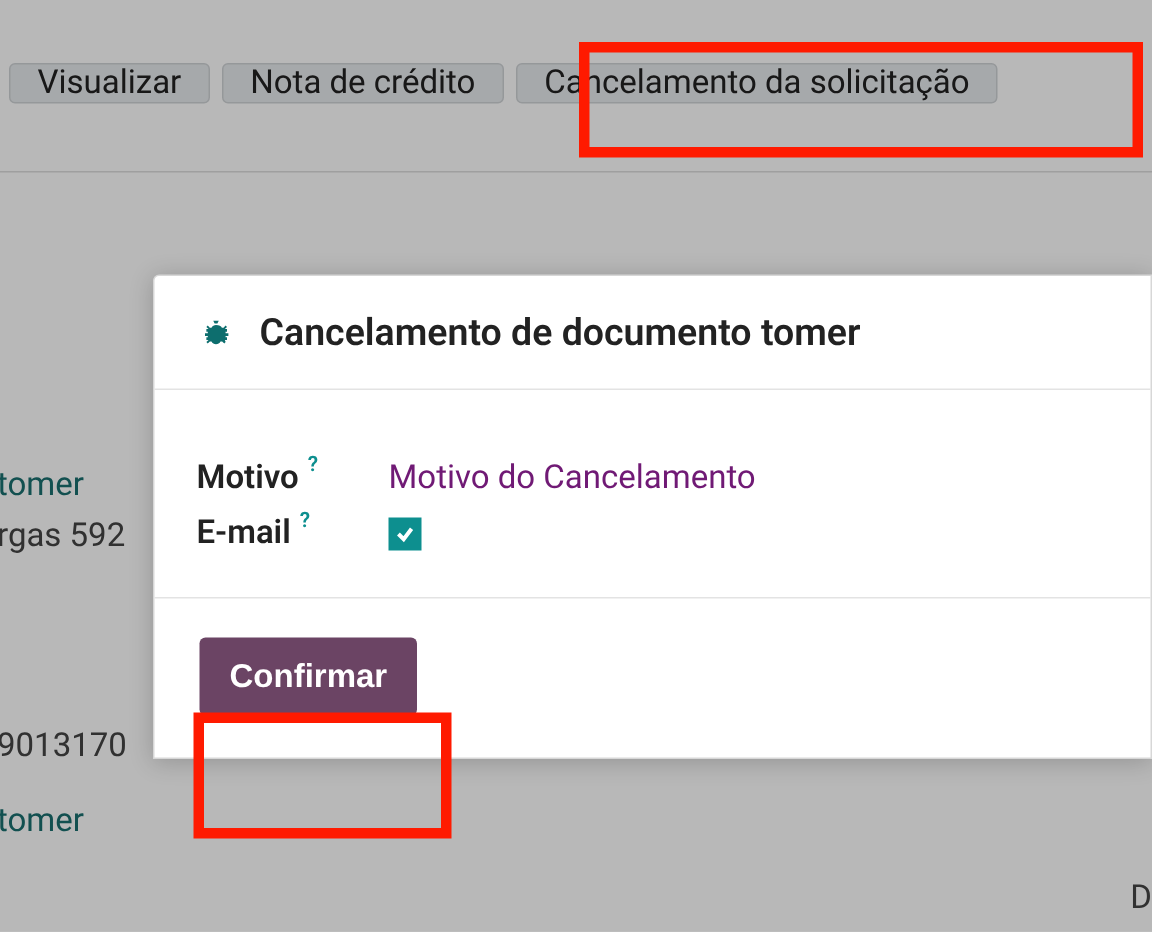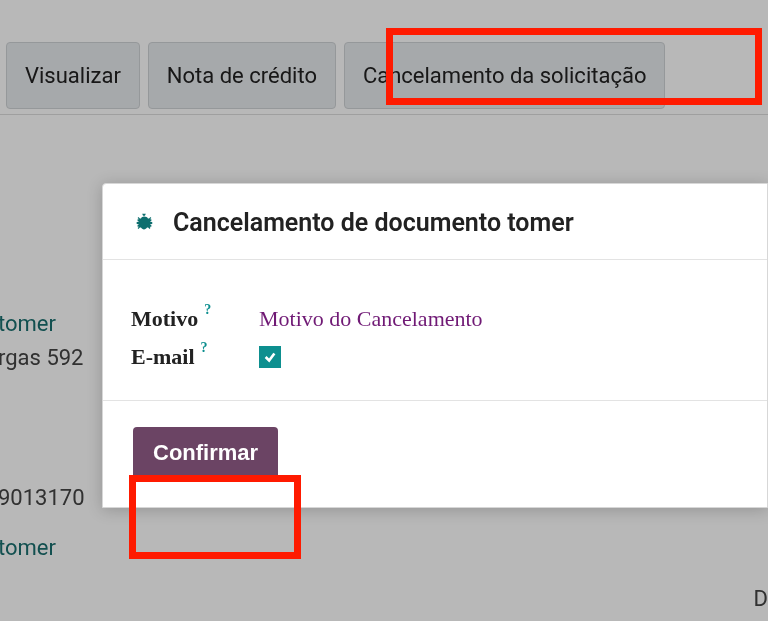--- a/index.html
+++ b/index.html
@@ -18,21 +18,21 @@
       height: 115px;
       border-bottom: 1px solid #ddd;
       padding-top: 42px;
       padding-left: 6px;
     }
     .toolbar-btn {
       display: inline-block;
       background: #e7eaed;
       border: 1px solid #cfd3d6;
       border-radius: 4px;
-      padding: 20px 18px;
+      padding: 0 18px;
       font-size: 22px;
       color: #222;
       margin-right: 4px;
       cursor: pointer;
     }
     .highlight-1 {
       position: absolute;
       top: 28px;
       left: 386px;
       width: 376px;
@@ -82,21 +82,20 @@
       display: block;
     }
     .modal-title {
       font-size: 25px;
       font-weight: 600;
       color: #222;
     }
 
     .modal-body {
       padding: 22px 30px 30px 28px;
-      font-family: Liberation Serif, serif;
     }
     .form-row {
       display: flex;
       align-items: center;
       margin-top: 24px;
     }
     .form-label {
       width: 128px;
       font-size: 22px;
       font-weight: 600;

